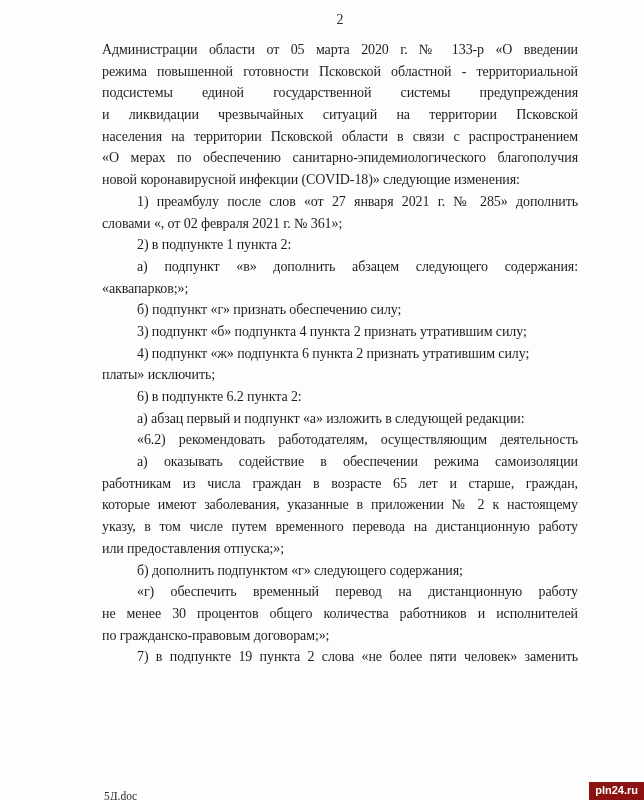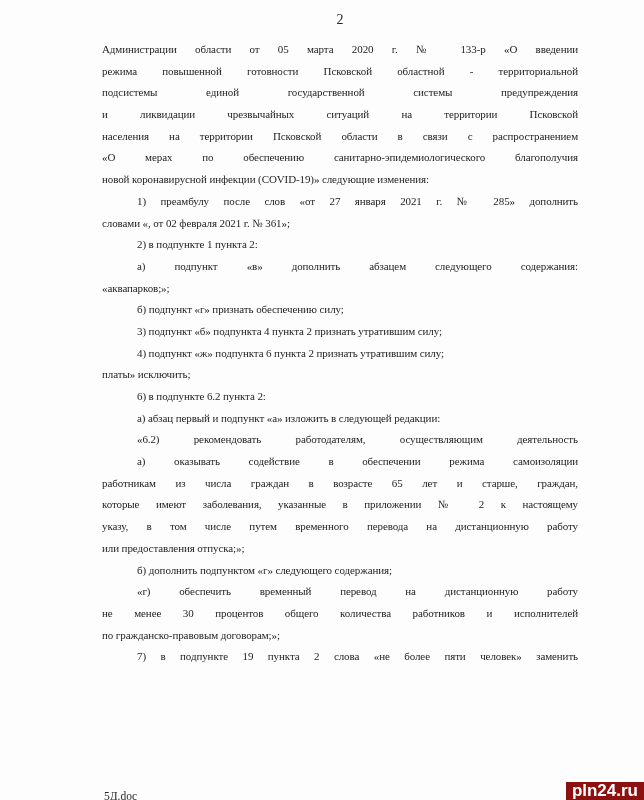--- a/index.html
+++ b/index.html
@@ -18,21 +18,21 @@
   .page-number {
     position: absolute;
     top: 12px; left: 102px; width: 476px;
     text-align: center;
     font-size: 14px;
     color: #2a2a2a;
   }
   .doc-body {
     position: absolute;
     left: 102px; top: 39px; width: 476px;
-    font-size: 11px;
+    font-size: 14px;
     line-height: 21.7px;
     letter-spacing: -0.1px;
   }
   .para { margin: 0; }
   .line {
     height: 21.7px;
     overflow: hidden;
     text-align: justify;
   }
   .line.stretch { text-align-last: justify; }
@@ -43,42 +43,42 @@
     font-size: 11.5px;
     color: #2a2a2a;
     margin-top: 12px;
   }
   .watermark {
     position: absolute;
     right: 0; bottom: 0;
     padding: 2px 6px 3px 6px;
     font-family: "Liberation Sans", sans-serif;
     font-weight: bold;
-    font-size: 17px;
+    font-size: 11px;
     line-height: 13px;
   }
 </style>
 </head>
 <body>
 
 <div class="page" style="background: rgb(253, 253, 253); color: rgb(30, 30, 30);">
 
   <div class="page-number">2</div>
 
   <div class="doc-body">
       <div class="para">
         <div class="line stretch">Администрации области от 05 марта 2020 г. № 133-р «О введении</div>
         <div class="line stretch">режима повышенной готовности Псковской областной - территориальной</div>
         <div class="line stretch">подсистемы единой государственной системы предупреждения</div>
         <div class="line stretch">и ликвидации чрезвычайных ситуаций на территории Псковской</div>
       </div>
       <div class="para">
         <div class="line stretch">населения на территории Псковской области в связи с распространением</div>
         <div class="line stretch">«О мерах по обеспечению санитарно-эпидемиологического благополучия</div>
-        <div class="line">новой коронавирусной инфекции (COVID-19)» следующие изменения:</div>
+        <div class="line">новой коронавирусной инфекции (COVID-18)» следующие изменения:</div>
       </div>
       <div class="para">
         <div class="line indent stretch">1) преамбулу после слов «от 27 января 2021 г. № 285» дополнить</div>
         <div class="line">словами «, от 02 февраля 2021 г. № 361»;</div>
       </div>
       <div class="para">
         <div class="line indent">2) в подпункте 1 пункта 2:</div>
       </div>
       <div class="para">
         <div class="line indent stretch">а) подпункт «в» дополнить абзацем следующего содержания:</div>

